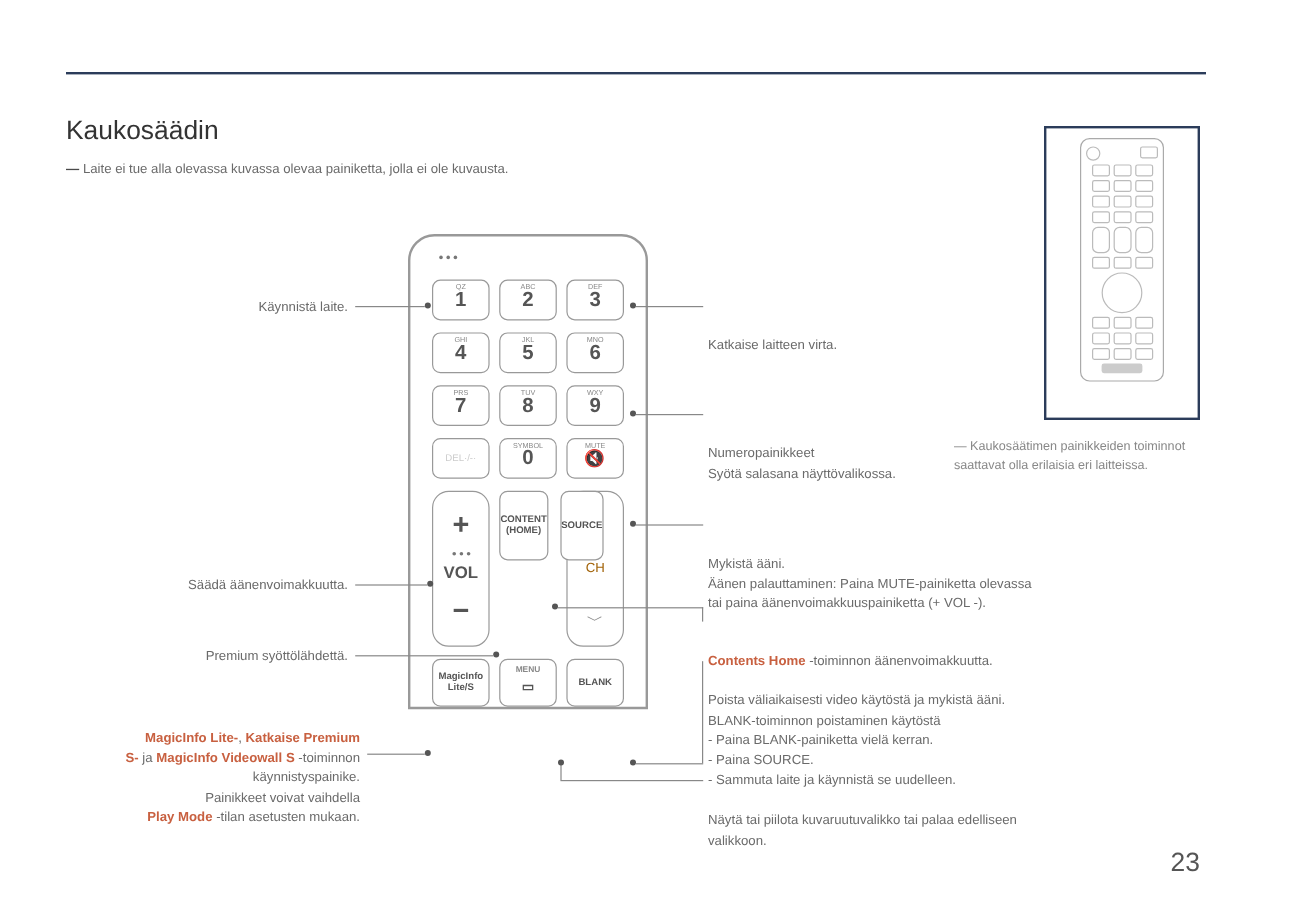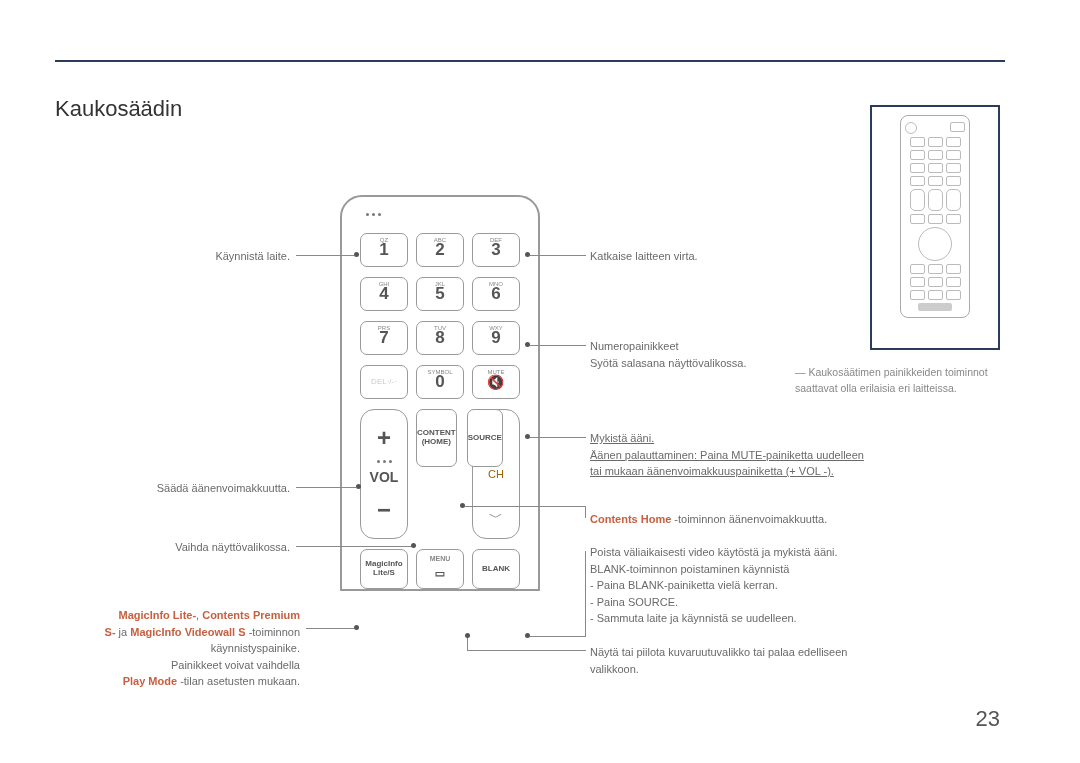--- a/index.html
+++ b/index.html
@@ -85,21 +85,21 @@
   .plus, .minus { font-size: 24px; font-weight: bold; color:#555; }
   .vol-lbl { font-size: 14px; font-weight: bold; color:#555; }
   .ch-lbl  { font-size: 11px; color:#a16207; }
   .arrow { font-size: 14px; color:#888; }
   .mid-col { display:flex; flex-direction:row; gap:10px; width:48px; }
   .mid-col .btn { height: 58px; font-size: 9px; }
   .row-split { align-items: stretch; margin-top: 6px; margin-bottom: 10px; }
 
   .label { position: absolute; color: #6a6a6a; }
   .label-l { text-align: right; }
-  .label-r { text-align: left; max-width: 280px; }
+  .label-r { text-align: left; max-width: 280px; margin-top: 32px; }
   .highlight { color: #c86040; font-weight: bold; }
 
   .line { position:absolute; background:#888; height:1px; }
   .dot  { position:absolute; width:5px; height:5px; border-radius:50%; background:#555; }
 
   
   .ref-box {
     position: absolute;
     top: 105px; right: 80px;
     width: 130px; height: 245px;
@@ -127,20 +127,21 @@
   .dots3 { position:absolute; display:flex; gap:3px; }
   .dots3 span{ width:3px;height:3px;border-radius:50%;background:#777;display:block;}
 </style>
 </head>
 <body>
 
 <div class="top-rule"></div>
 <h1 class="title">Kaukosäädin</h1>
 
 <div class="notes">
+  <p class="dash">Laite ei tue alla olevassa kuvassa olevaa painiketta, jolla ei ole kuvausta.</p>
 </div>
 
 <div class="remote">
   <div class="dots3" style="top:16px; left:24px;">
       <span></span>
       <span></span>
       <span></span>
     </div>
 
   <div class="row">
@@ -240,62 +241,62 @@
 </div>
 
 <div class="label label-l" style="top:248px; left:55px; width:235px;">Käynnistä laite.</div>
 <div class="line" style="top:255px; left:296px; width:58px;"></div>
 <div class="dot" style="top:252px; left:354px;"></div>
 
 <div class="label label-l" style="top:480px; left:55px; width:235px;">Säädä äänenvoimakkuutta.</div>
 <div class="line" style="top:487px; left:296px; width:60px;"></div>
 <div class="dot" style="top:484px; left:356px;"></div>
 
-<div class="label label-l" style="top:539px; left:55px; width:235px;">Vaihda näyttövalikossa.</div>
+<div class="label label-l" style="top:539px; left:55px; width:235px;">Premium syöttölähdettä.</div>
 <div class="line" style="top:546px; left:296px; width:115px;"></div>
 <div class="dot" style="top:543px; left:411px;"></div>
 
 <div class="label label-l" style="top:607px; left:55px; width:245px;">
-  <span class="highlight">MagicInfo Lite-</span><span>, </span><span class="highlight">Contents Premium</span><br>
+  <span class="highlight">MagicInfo Lite-</span><span>, </span><span class="highlight">Katkaise Premium</span><br>
   <span class="highlight">S-</span><span> ja </span><span class="highlight">MagicInfo Videowall S</span><span> -toiminnon</span><br>
   <span>käynnistyspainike.</span><br>
   <span>Painikkeet voivat vaihdella</span><br>
   <span class="highlight">Play Mode</span><span> -tilan asetusten mukaan.</span>
 </div>
 <div class="line" style="top:628px; left:306px; width:48px;"></div>
 <div class="dot" style="top:625px; left:354px;"></div>
 
 <div class="label label-r" style="top:248px; left:590px;">Katkaise laitteen virta.</div>
 <div class="line" style="top:255px; left:530px; width:56px;"></div>
 <div class="dot" style="top:252px; left:525px;"></div>
 
 <div class="label label-r" style="top:338px; left:590px;">
   <span>Numeropainikkeet</span><br>
   <span>Syötä salasana näyttövalikossa.</span>
 </div>
 <div class="line" style="top:345px; left:530px; width:56px;"></div>
 <div class="dot" style="top:342px; left:525px;"></div>
 
-<div class="label label-r" style="top:430px; left:590px;text-decoration:underline;">
+<div class="label label-r" style="top:430px; left:590px;">
   <span>Mykistä ääni.</span><br>
-  <span>Äänen palauttaminen: Paina MUTE-painiketta uudelleen tai mukaan äänenvoimakkuuspainiketta (+ VOL -).</span>
+  <span>Äänen palauttaminen: Paina MUTE-painiketta olevassa tai paina äänenvoimakkuuspainiketta (+ VOL -).</span>
 </div>
 <div class="line" style="top:437px; left:530px; width:56px;"></div>
 <div class="dot" style="top:434px; left:525px;"></div>
 
 <div class="label label-r" style="top:511px; left:590px;">
   <span class="highlight">Contents Home</span><span> -toiminnon äänenvoimakkuutta.</span>
 </div>
 <div class="line" style="top:506px; left:465px; width:121px;"></div>
 <div class="line" style="top:506px; left:585px; width:1px; height:12px;"></div>
 <div class="dot" style="top:503px; left:460px;"></div>
 
 <div class="label label-r" style="top:544px; left:590px;">
   <span>Poista väliaikaisesti video käytöstä ja mykistä ääni.</span><br>
-  <span>BLANK-toiminnon poistaminen käynnistä</span><br>
+  <span>BLANK-toiminnon poistaminen käytöstä</span><br>
   <span>- Paina BLANK-painiketta vielä kerran.</span><br>
   <span>- Paina SOURCE.</span><br>
   <span>- Sammuta laite ja käynnistä se uudelleen.</span>
 </div>
 <div class="line" style="top:636px; left:530px; width:56px;"></div>
 <div class="line" style="top:551px; left:585px; width:1px; height:85px;"></div>
 <div class="dot" style="top:633px; left:525px;"></div>
 
 <div class="label label-r" style="top:644px; left:590px;">
   <span>Näytä tai piilota kuvaruutuvalikko tai palaa edelliseen valikkoon.</span>

